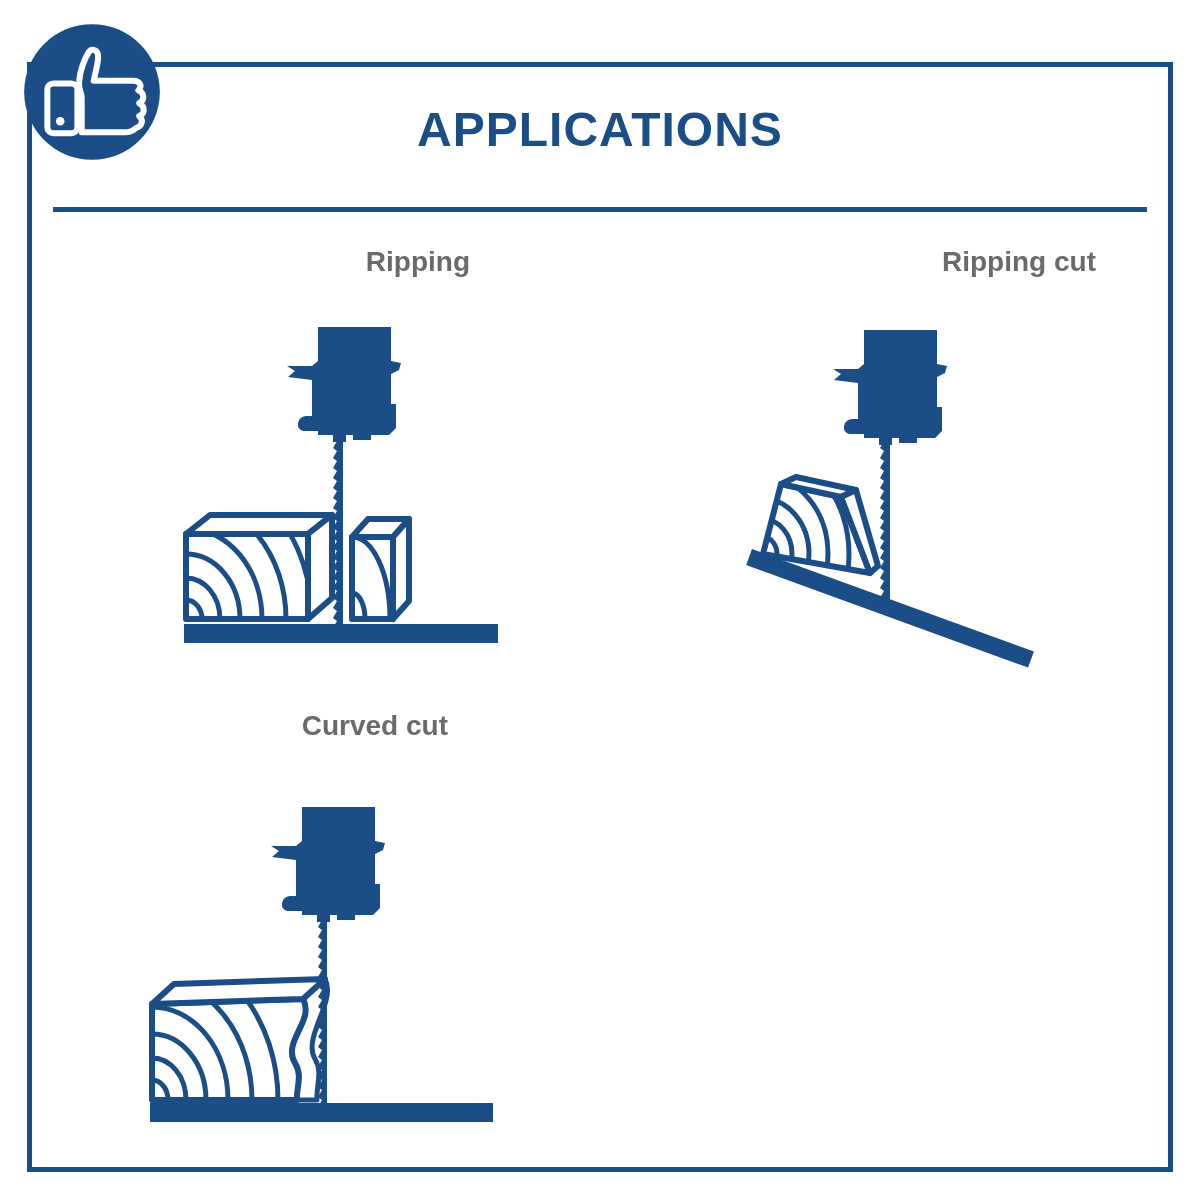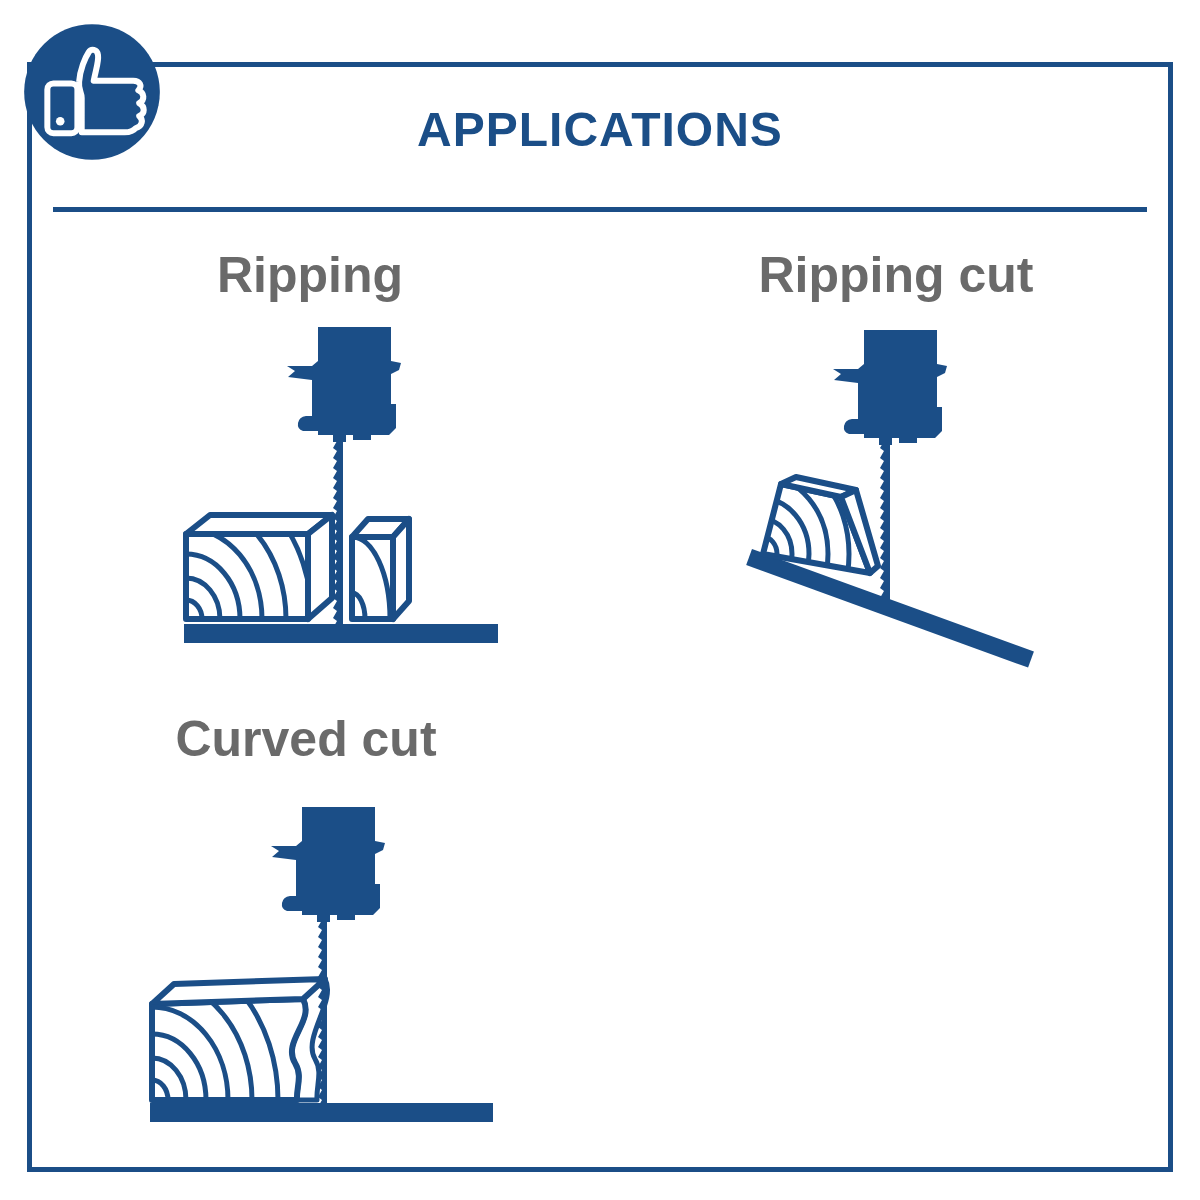--- a/index.html
+++ b/index.html
@@ -21,26 +21,26 @@
   }
   .title{
     position:absolute;left:0;top:102px;width:1200px;text-align:center;
     font-size:48px;font-weight:bold;letter-spacing:1px;color:var(--blue);z-index:2;
   }
   .divider{
     position:absolute;left:53px;top:207px;width:1094px;height:5px;
     background:var(--blue);z-index:2;
   }
   .section-label{
-    position:absolute;font-size:50px;font-weight:bold;color:var(--gray);
-    text-align:center;z-index:2;
+    position:absolute;font-size:28px;font-weight:bold;color:var(--gray);
+    text-align:right;z-index:2;
   }
   .label-ripping{left:150px;top:246px;width:320px;}
   .label-angular{left:696px;top:246px;width:400px;}
-  .label-curved{left:146px;top:710px;width:320px;}
+  .label-curved{left:128px;top:710px;width:320px;}
   .art{position:absolute;left:0;top:0;width:1200px;height:1200px;z-index:1;}
   .fill-b{fill:var(--blue);}
   .face{fill:#fff;stroke:var(--blue);stroke-width:6;stroke-linejoin:round;}
   .band{fill:#fff;stroke:var(--blue);stroke-width:5;stroke-linejoin:round;}
   .grain{fill:none;stroke:var(--blue);stroke-width:5;}
   .wicon{fill:none;stroke:#fff;stroke-width:7;stroke-linejoin:round;stroke-linecap:round;}
 </style>
 </head>
 <body>
 

